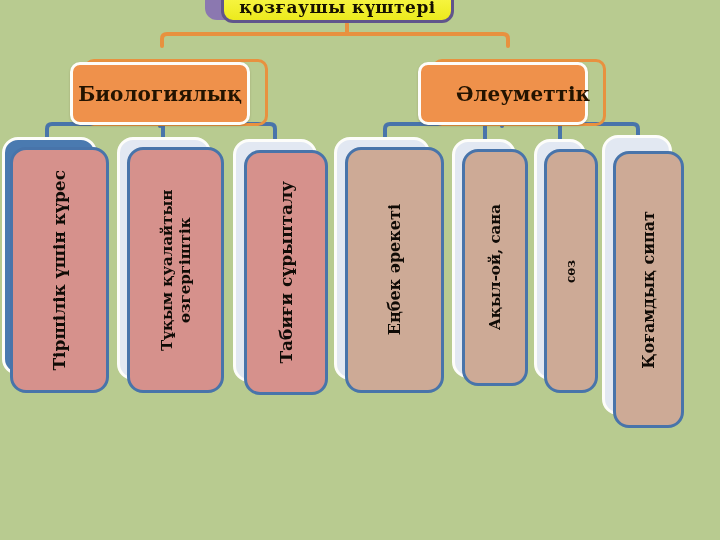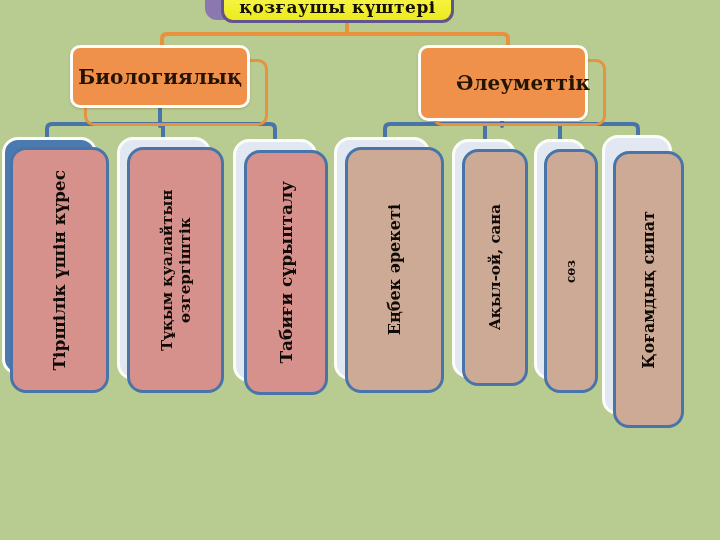--- a/index.html
+++ b/index.html
@@ -27,26 +27,27 @@
     font-size:17px;font-weight:bold;color:#161000;letter-spacing:.5px;
   }
   
   .branch-outline{
     border:3px solid #e8913f;border-radius:10px;background:transparent;z-index:2;
   }
   .branch-box{
     background:#ef914b;border:3px solid #fdfdfa;border-radius:10px;z-index:3;
     display:flex;align-items:center;justify-content:center;box-sizing:border-box;
     box-shadow:0 1px 2px rgba(90,60,20,.25);
+    margin-top:17px;
   }
   .branch-box span{font-size:20px;font-weight:bold;color:#231300;}
   .ol-left {left:84px;top:59px;width:178px;height:61px;}
   .bx-left {left:70px;top:45px;width:180px;height:63px;}
   .ol-right{left:432px;top:59px;width:168px;height:61px;}
-  .bx-right{left:418px;top:45px;width:170px;height:76px;padding-left:40px;}
+  .bx-right{left:418px;top:45px;width:170px;height:63px;padding-left:40px;}
   
   .card{
     border:3px solid #fdfdfa;border-radius:16px;z-index:2;box-sizing:border-box;
     background:#e2e8f2;
   }
   .card.blue{background:#4a7ab0;}
   .leaf{
     border:3px solid #4874aa;border-radius:16px;z-index:3;box-sizing:border-box;
     display:flex;align-items:center;justify-content:center;
   }

